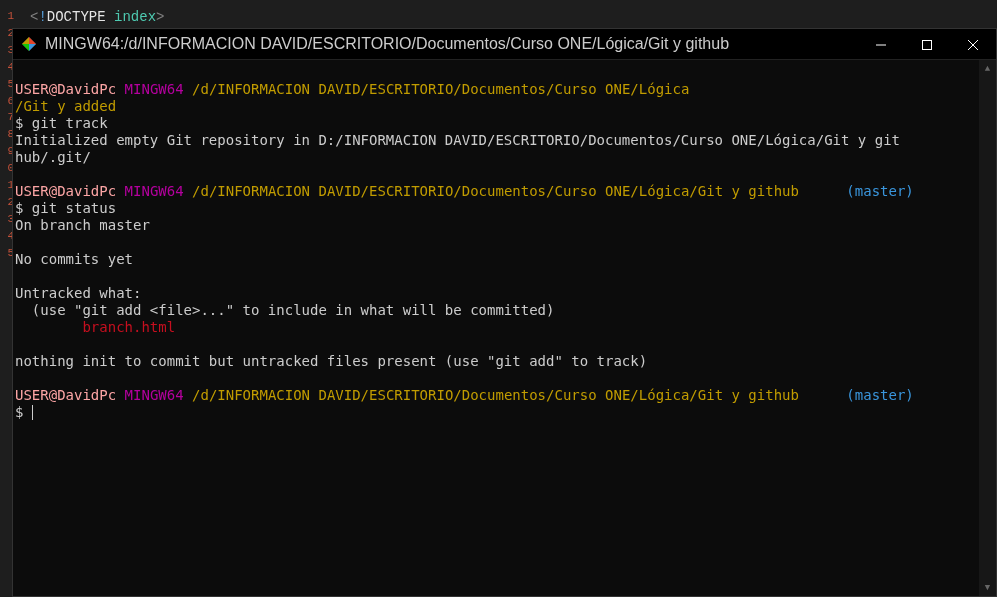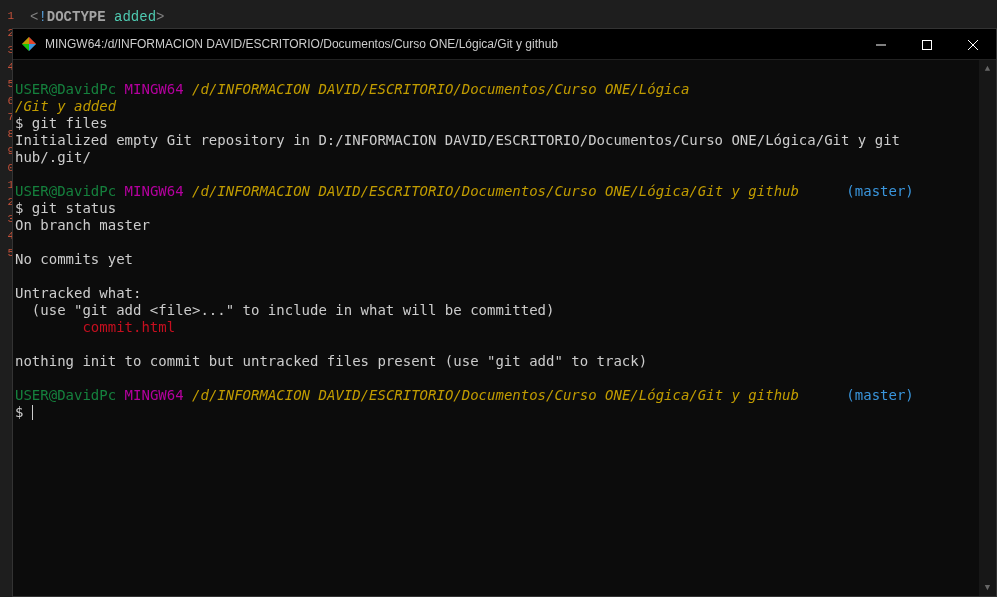--- a/index.html
+++ b/index.html
@@ -15,21 +15,21 @@
     }
     .editor-bg {
       position: absolute;
       top: 0; left: 0; right: 0; bottom: 0;
       background: #1e1e1e;
       padding: 8px 10px 8px 30px;
       line-height: 1.3;
     }
     .editor-line .lt, .editor-line .gt { color: #808080; }
     .editor-line .excl { color: #569cd6; }
-    .editor-line .doctype-word { color: #a3a3a3; font-weight: bold; }
+    .editor-line .doctype-word { color: #e5e5e5; font-weight: normal; }
     .editor-line .html-word { color: #4ec9b0; }
     .ln-area { position: absolute; top: 8px; left: 0; line-height: 16.9px; }
     .ln-area div { color: #c6523a; font-size: 11px; width: 16px; text-align: right; padding-right: 2px; }
 
     .terminal-window {
       position: absolute;
       top: 28px;
       left: 12px;
       right: 0;
       bottom: 0;
@@ -49,21 +49,21 @@
       width: 16px; height: 16px;
       margin: 0 8px;
       display: inline-flex;
       align-items: center;
       justify-content: center;
     }
     .title-text {
       flex: 1;
       color: #cccccc;
       font-family: 'Segoe UI', Tahoma, sans-serif;
-      font-size: 12px;
+      font-size: 16px;
       white-space: nowrap;
       overflow: hidden;
     }
     .win-controls { display: flex; height: 100%; }
     .win-btn {
       width: 46px;
       height: 31px;
       display: flex;
       align-items: center;
       justify-content: center;
@@ -79,23 +79,23 @@
       overflow: hidden;
     }
     .terminal-content {
       padding: 4px 2px 10px 2px;
       font-family: Consolas, 'Lucida Console', monospace;
       font-size: 14px;
       line-height: 17px;
       white-space: pre;
       color: #cccccc;
     }
-    .user { color: #15803d; }
+    .user { color: #fca5a5; }
     .mingw { color: #b4009e; }
-    .path { color: #c19c00; font-style: italic; }
+    .path { color: #c19c00; }
     .branch { color: #3a96dd; margin-left: 39px; }
     .white { color: #cccccc; }
     .red-file { color: #c50f1f; }
     .cursor {
       display: inline-block;
       width: 1px; height: 15px;
       background: #cccccc;
       vertical-align: text-bottom;
     }
 
@@ -144,21 +144,21 @@
       <div>7</div>
       <div>8</div>
       <div>9</div>
       <div>0</div>
       <div>1</div>
       <div>2</div>
       <div>3</div>
       <div>4</div>
       <div>5</div>
     </div>
-  <div class="editor-line"><span class="lt">&lt;</span><span class="excl">!</span><span class="doctype-word">DOCTYPE</span> <span class="html-word">added</span><span class="gt">&gt;</span></div>
+  <div class="editor-line"><span class="lt">&lt;</span><span class="excl">!</span><span class="doctype-word">DOCTYPE</span> <span class="html-word">index</span><span class="gt">&gt;</span></div>
 </div>
 
 <div class="outer-scroll">
   <div class="outer-thumb"></div>
 </div>
 
 <div class="terminal-window">
   <div class="title-bar">
     <span class="title-icon">
       <svg width="16" height="16" viewBox="0 0 16 16">
@@ -187,33 +187,33 @@
             <line x1="10" y1="0" x2="0" y2="10" stroke="#fff" stroke-width="1"></line>
           </svg>
       </div>
     </div>
   </div>
 
   <div class="terminal-body">
     <div class="terminal-content"><span>
 </span><span class="user">USER@DavidPc</span> <span class="mingw">MINGW64</span> <span class="path">/d/INFORMACION DAVID/ESCRITORIO/Documentos/Curso ONE/Lógica</span>
 <span class="path">/Git y added</span>
-<span class="white">$ git files</span>
+<span class="white">$ git track</span>
 <span class="white">Initialized empty Git repository in D:/INFORMACION DAVID/ESCRITORIO/Documentos/Curso ONE/Lógica/Git y git
 hub/.git/</span>
 
 <span class="user">USER@DavidPc</span> <span class="mingw">MINGW64</span> <span class="path">/d/INFORMACION DAVID/ESCRITORIO/Documentos/Curso ONE/Lógica/Git y github</span> <span class="branch">(master)</span>
 <span class="white">$ git status</span>
 <span class="white">On branch master</span>
 
 <span class="white">No commits yet</span>
 
 <span class="white">Untracked what:</span>
 <span class="white">  (use "git add &lt;file&gt;..." to include in what will be committed)</span>
-<span class="red-file">        commit.html</span>
+<span class="red-file">        branch.html</span>
 
 <span class="white">nothing init to commit but untracked files present (use "git add" to track)</span>
 
 <span class="user">USER@DavidPc</span> <span class="mingw">MINGW64</span> <span class="path">/d/INFORMACION DAVID/ESCRITORIO/Documentos/Curso ONE/Lógica/Git y github</span> <span class="branch">(master)</span>
 <span class="white">$ </span><span class="cursor"></span>
 </div>
 
     <div class="scrollbar-v">
       <div class="scroll-arrow up">▲</div>
       <div class="scroll-arrow down">▼</div>

